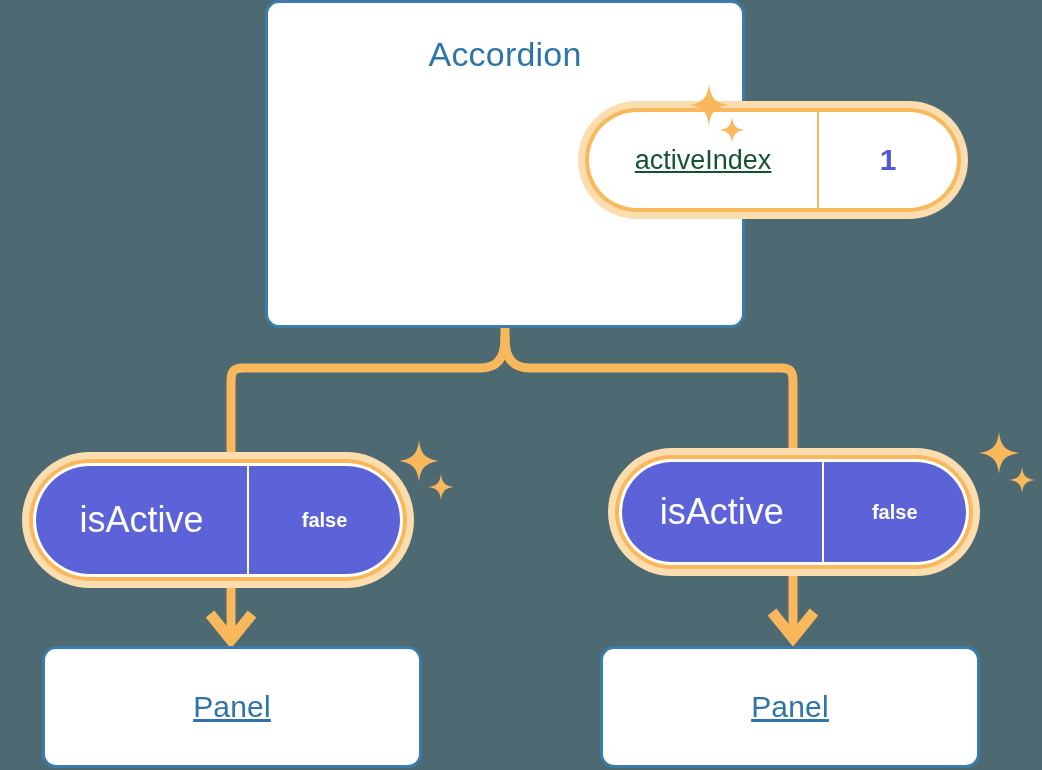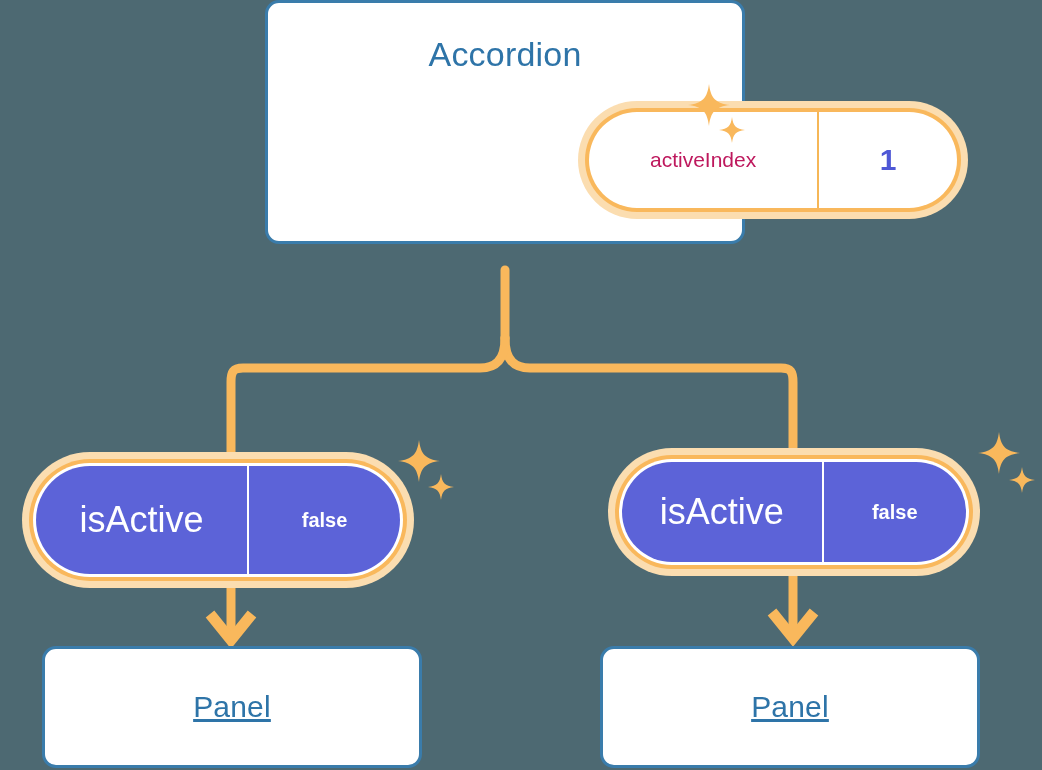--- a/index.html
+++ b/index.html
@@ -41,21 +41,21 @@
     border-radius: 14px;
     box-sizing: border-box;
     z-index: 2;
   }
 
   
   #accordion-card {
     left: 265px;
     top: 0px;
     width: 480px;
-    height: 244px;
+    height: 328px;
     border-top-left-radius: 14px;
     border-top-right-radius: 14px;
   }
 
   .card-title {
     position: absolute;
     left: 0;
     right: 0;
     text-align: center;
     color: #2e74a8;
@@ -112,24 +112,25 @@
     justify-content: center;
     box-sizing: border-box;
     white-space: nowrap;
   }
 
   
   .pill.light .pill-body {
     background: #ffffff;
   }
   .pill.light .pill-key {
-    color: #be185d;
-    font-size: 21px;
+    color: #14532d;
+    font-size: 27px;
     font-weight: 400;
     flex: 0 0 62%;
+    text-decoration: underline;
   }
   .pill.light .pill-val {
     color: #4f58d6;
     font-size: 30px;
     font-weight: 700;
     flex: 1 1 auto;
     border-left: 2px solid #f6b757;
   }
 
   

